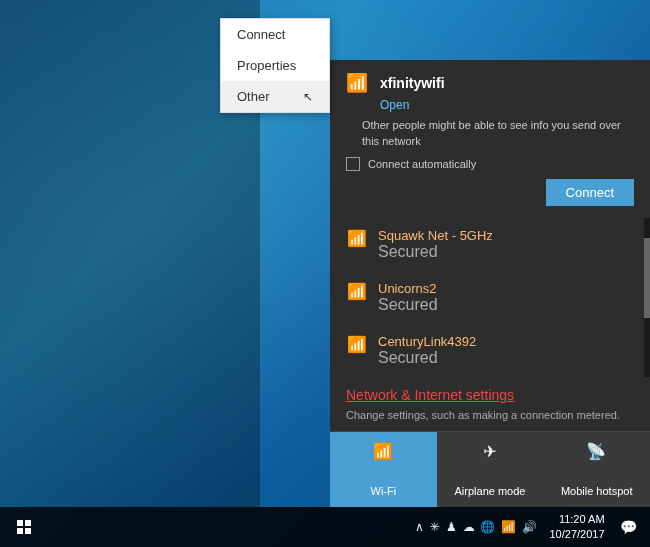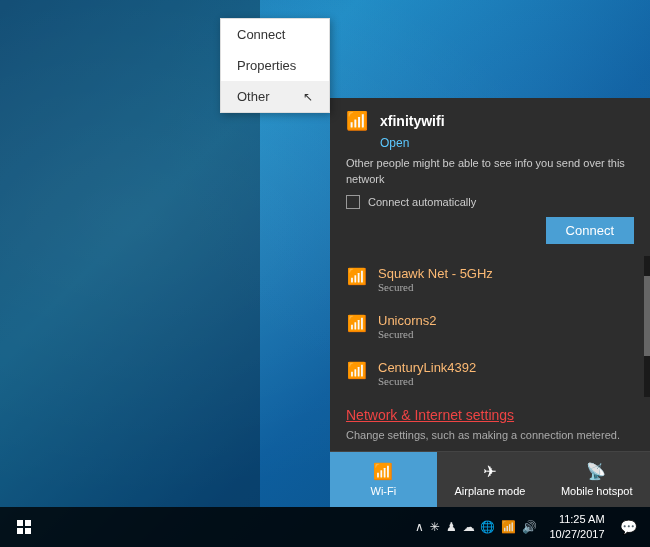--- a/index.html
+++ b/index.html
@@ -141,21 +141,21 @@
 
     .network-status-open {
       color: #5cc8ff;
       font-size: 12px;
       margin-left: 34px;
     }
 
     .network-warning {
       font-size: 11px;
       color: #ccc;
-      margin: 6px 0 6px 0;
+      margin: 6px 0 6px 16px;
       line-height: 1.4;
     }
 
     .connect-auto {
       display: flex;
       align-items: center;
       gap: 8px;
       margin: 8px 0;
     }
 
@@ -203,23 +203,22 @@
     .network-item-info {
       flex: 1;
     }
 
     .network-item-name {
       font-size: 13px;
       color: #fdba74;
     }
 
     .network-item-secured {
-      font-size: 11px;
+      font-size: 16px;
       color: #aaa;
-      font-family: Liberation Serif, serif;
     }
 
     .wifi-icon-small {
       font-size: 16px;
       color: #ccc;
       width: 22px;
       text-align: center;
       margin-top: 1px;
     }
 
@@ -284,20 +283,21 @@
       background: #3a3a3a;
     }
 
     .quick-action-icon {
       font-size: 16px;
     }
 
     .quick-action-label {
       font-size: 11px;
       color: white;
+      margin-top: 20px;
     }
 
     
     .context-menu {
       position: absolute;
       top: 18px;
       right: 320px;
       width: 110px;
       background: white;
       border: 1px solid #ddd;
@@ -356,21 +356,21 @@
       <div class="system-tray">
         <span class="tray-icon">∧</span>
         <span class="tray-icon">✳</span>
         <span class="tray-icon">♟</span>
         <span class="tray-icon">☁</span>
         <span class="tray-icon">🌐</span>
         <span class="tray-icon">📶</span>
         <span class="tray-icon">🔊</span>
       </div>
       <div class="clock">
-        <div>11:25 AM</div>
+        <div>11:20 AM</div>
         <div>10/27/2017</div>
       </div>
       <div class="notification-btn">💬</div>
     </div>
   </div>
 
   <div class="wifi-panel">
 
     <div class="active-network">
       <div class="network-header">

